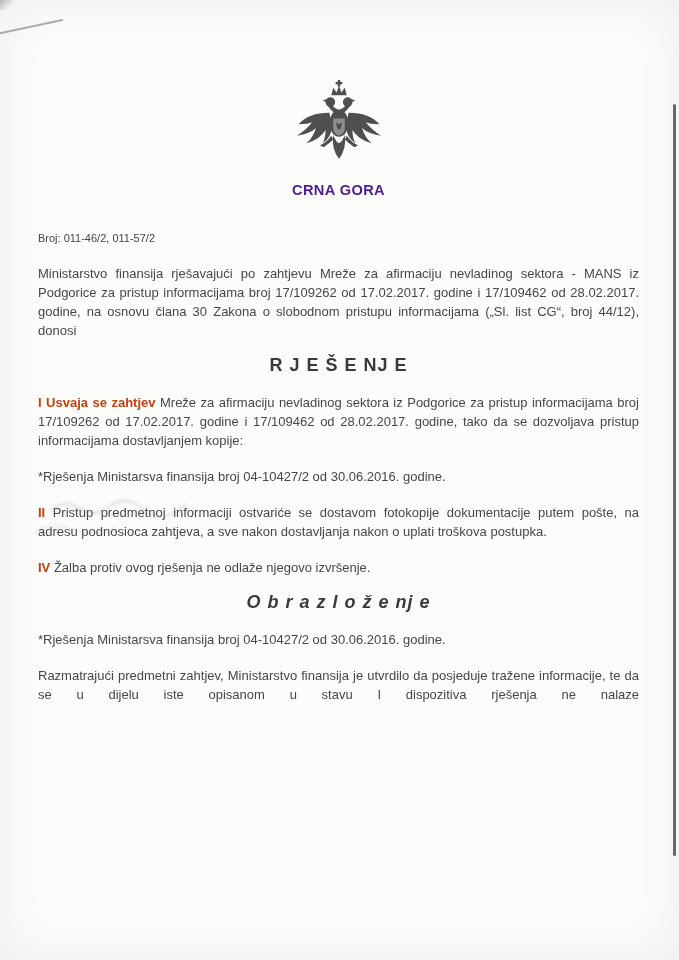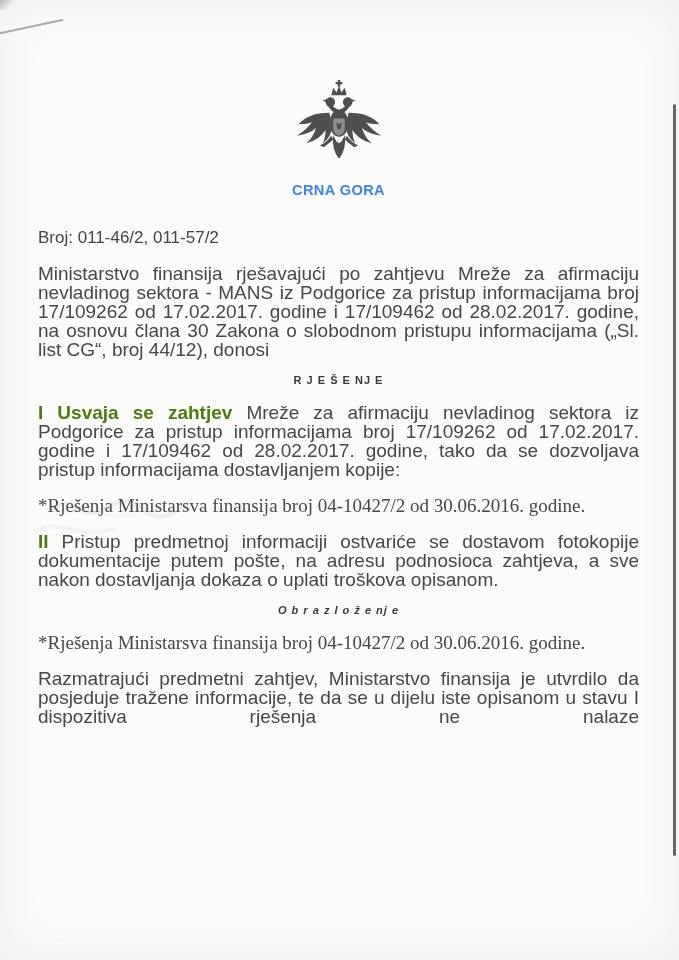--- a/index.html
+++ b/index.html
@@ -20,41 +20,41 @@
     padding: 80px 40px 0 38px;
   }
   
   .coa-wrap { text-align: center; height: 98px; }
   
   .h {
     text-align: center;
     font-weight: bold;
     font-size: 14.6px;
     letter-spacing: 0.4px;
-    color: #3b82f6;
+    color: #4c1d95;
     line-height: 17px;
   }
   .country { margin-top: 4px; }
   
-  .meta-block { margin-top: 30px; font-size: 17px; line-height: 18px; }
+  .meta-block { margin-top: 30px; font-size: 11px; line-height: 18px; }
   
   .para {
     margin: 17px 0 15px 0;
-    font-size: 19px;
+    font-size: 13px;
     line-height: 19px;
     text-align: justify;
     color: #474747;
   }
-  .para strong { color: #4d7c0f; }
-  .starred { text-align: left; font-family: Liberation Serif, serif; }
+  .para strong { color: #c2410c; }
+  .starred { text-align: left; }
   .justify-last { text-align-last: justify; }
   .sec-title {
     text-align: center;
     font-weight: bold;
-    font-size: 11px;
+    font-size: 18px;
     color: #3a3a3a;
     margin: 11px 0 16px 0;
     letter-spacing: 1px;
   }
   .sec-title.italic {
     font-style: italic;
     margin-bottom: 17px;
   }
   
   .artifact-corner-line {
@@ -144,23 +144,24 @@
     </div>
 
     <p class="para">Ministarstvo finansija rješavajući po zahtjevu Mreže za afirmaciju nevladinog sektora - MANS iz Podgorice za pristup informacijama broj 17/109262 od 17.02.2017. godine i 17/109462 od 28.02.2017. godine, na osnovu člana 30 Zakona o slobodnom pristupu informacijama („Sl. list CG“, broj 44/12), donosi</p>
 
     <div class="sec-title">R J E Š E NJ E</div>
 
     <p class="para"><strong>I Usvaja se zahtjev</strong><span> Mreže za afirmaciju nevladinog sektora iz Podgorice za pristup informacijama broj 17/109262 od 17.02.2017. godine i 17/109462 od 28.02.2017. godine, tako da se dozvoljava pristup informacijama dostavljanjem kopije:</span></p>
 
     <p class="para starred"><span>*Rješenja Ministarsva finansija broj 04-10427/2 od 30.06.2016. godine.</span></p>
 
-    <p class="para"><strong>II</strong><span> Pristup predmetnoj informaciji ostvariće se dostavom fotokopije dokumentacije putem pošte, na adresu podnosioca zahtjeva, a sve nakon dostavljanja dokaza o uplati troškova opisanom.</span></p>
+    <p class="para"><strong>II</strong><span> Pristup predmetnoj informaciji ostvariće se dostavom fotokopije dokumentacije putem pošte, na adresu podnosioca zahtjeva, a sve nakon dostavljanja nakon o uplati troškova postupka.</span></p>
 
 
+    <p class="para"><strong>IV</strong><span> Žalba protiv ovog rješenja ne odlaže njegovo izvršenje.</span></p>
 
     <div class="sec-title italic">O b r a z l o ž e nj e</div>
 
 
     <p class="para starred">*Rješenja Ministarsva finansija broj 04-10427/2 od 30.06.2016. godine.</p>
 
     <p class="para justify-last">Razmatrajući predmetni zahtjev, Ministarstvo finansija je utvrdilo da posjeduje tražene informacije, te da se u dijelu iste opisanom u stavu I dispozitiva rješenja ne nalaze</p>
 
   </div>
 </div>

